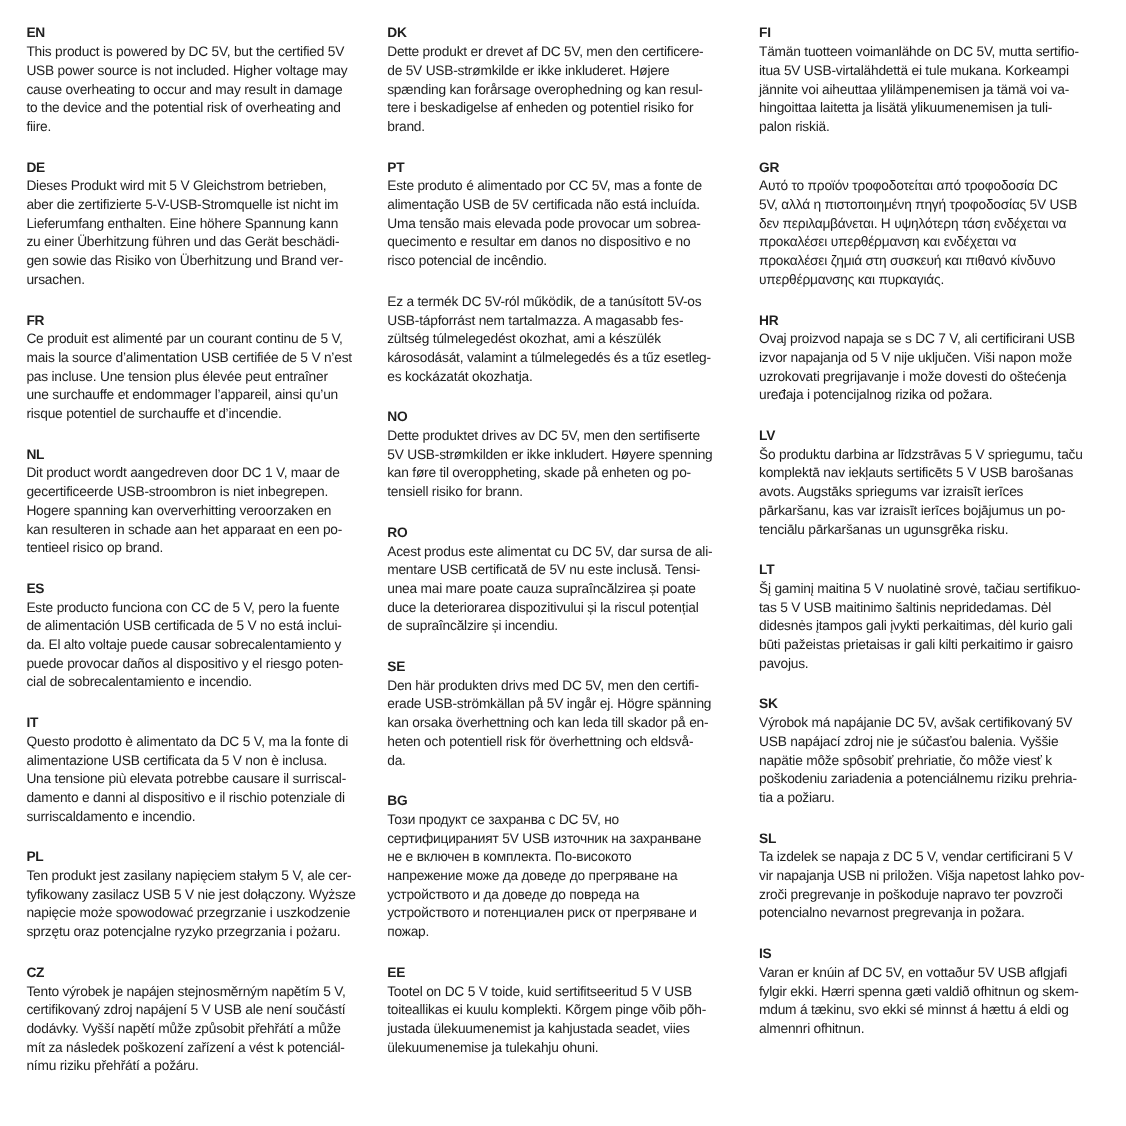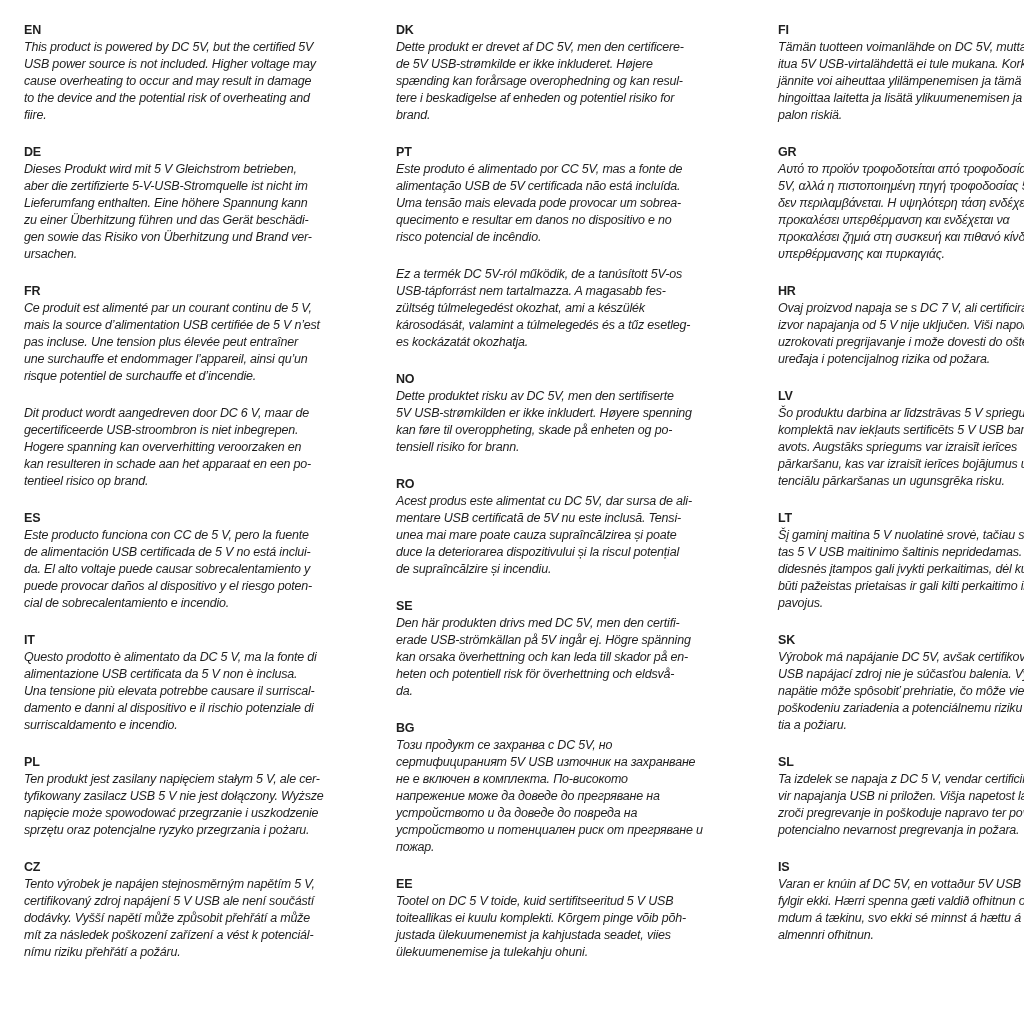--- a/index.html
+++ b/index.html
@@ -14,21 +14,20 @@
     font-family: "Liberation Sans", sans-serif;
     color: #1f1f1f;
   }
   .page {
     display: flex;
     box-sizing: border-box;
     width: 1024px;
     height: 1024px;
     padding: 22px 0 0 24px;
     background: #ffffff;
-    gap: 44px;
   }
   .col {
     flex: 0 0 auto;
     box-sizing: border-box;
   }
   .col-1 { width: 318px; margin-right: 10px; }
   .col-2 { width: 328px; margin-right: 10px; }
   .col-3 { width: 324px; }
   .lang-section {
     margin: 0 0 20px 0;
@@ -41,21 +40,20 @@
     padding: 0;
     letter-spacing: -0.2px;
   }
   .lang-text {
     font-size: 12.5px;
     line-height: 17px;
     margin: 0;
     padding: 0;
     letter-spacing: -0.2px;
     white-space: pre-line;
-    font-style: italic;
   }
 </style>
 </head>
 <body>
 
 <div class="page">
 
   <div class="col col-1">
     <section class="lang-section">
       <h2 class="lang-code">EN</h2>
@@ -76,21 +74,22 @@
     </section>
     <section class="lang-section">
       <h2 class="lang-code">FR</h2>
       <p class="lang-text">Ce produit est alimenté par un courant continu de 5 V,
 mais la source d’alimentation USB certifiée de 5 V n’est
 pas incluse. Une tension plus élevée peut entraîner
 une surchauffe et endommager l’appareil, ainsi qu’un
 risque potentiel de surchauffe et d’incendie.</p>
     </section>
     <section class="lang-section">
-      <p class="lang-text">Dit product wordt aangedreven door DC 6 V, maar de
+      <h2 class="lang-code">NL</h2>
+      <p class="lang-text">Dit product wordt aangedreven door DC 1 V, maar de
 gecertificeerde USB-stroombron is niet inbegrepen.
 Hogere spanning kan oververhitting veroorzaken en
 kan resulteren in schade aan het apparaat en een po-
 tentieel risico op brand.</p>
     </section>
     <section class="lang-section">
       <h2 class="lang-code">ES</h2>
       <p class="lang-text">Este producto funciona con CC de 5 V, pero la fuente
 de alimentación USB certificada de 5 V no está inclui-
 da. El alto voltaje puede causar sobrecalentamiento y
@@ -141,21 +140,21 @@
     </section>
     <section class="lang-section">
       <p class="lang-text">Ez a termék DC 5V-ról működik, de a tanúsított 5V-os
 USB-tápforrást nem tartalmazza. A magasabb fes-
 zültség túlmelegedést okozhat, ami a készülék
 károsodását, valamint a túlmelegedés és a tűz esetleg-
 es kockázatát okozhatja.</p>
     </section>
     <section class="lang-section">
       <h2 class="lang-code">NO</h2>
-      <p class="lang-text">Dette produktet risku av DC 5V, men den sertifiserte
+      <p class="lang-text">Dette produktet drives av DC 5V, men den sertifiserte
 5V USB-strømkilden er ikke inkludert. Høyere spenning
 kan føre til overoppheting, skade på enheten og po-
 tensiell risiko for brann.</p>
     </section>
     <section class="lang-section">
       <h2 class="lang-code">RO</h2>
       <p class="lang-text">Acest produs este alimentat cu DC 5V, dar sursa de ali-
 mentare USB certificată de 5V nu este inclusă. Tensi-
 unea mai mare poate cauza supraîncălzirea și poate
 duce la deteriorarea dispozitivului și la riscul potențial

